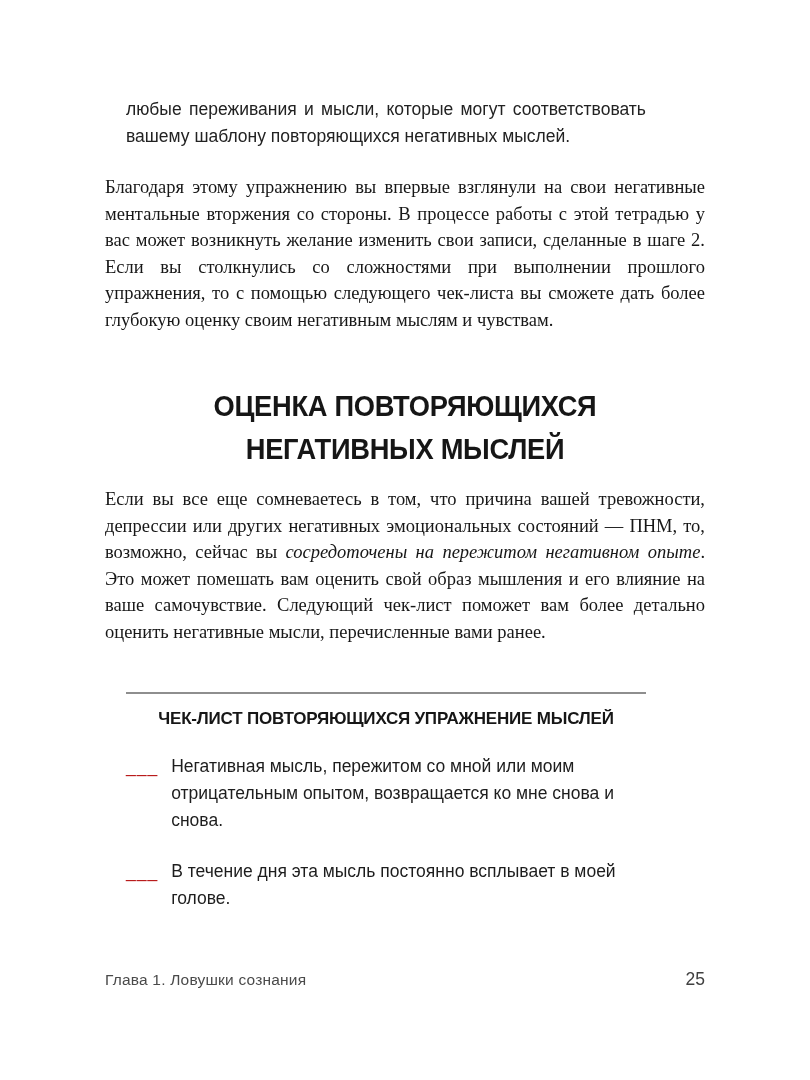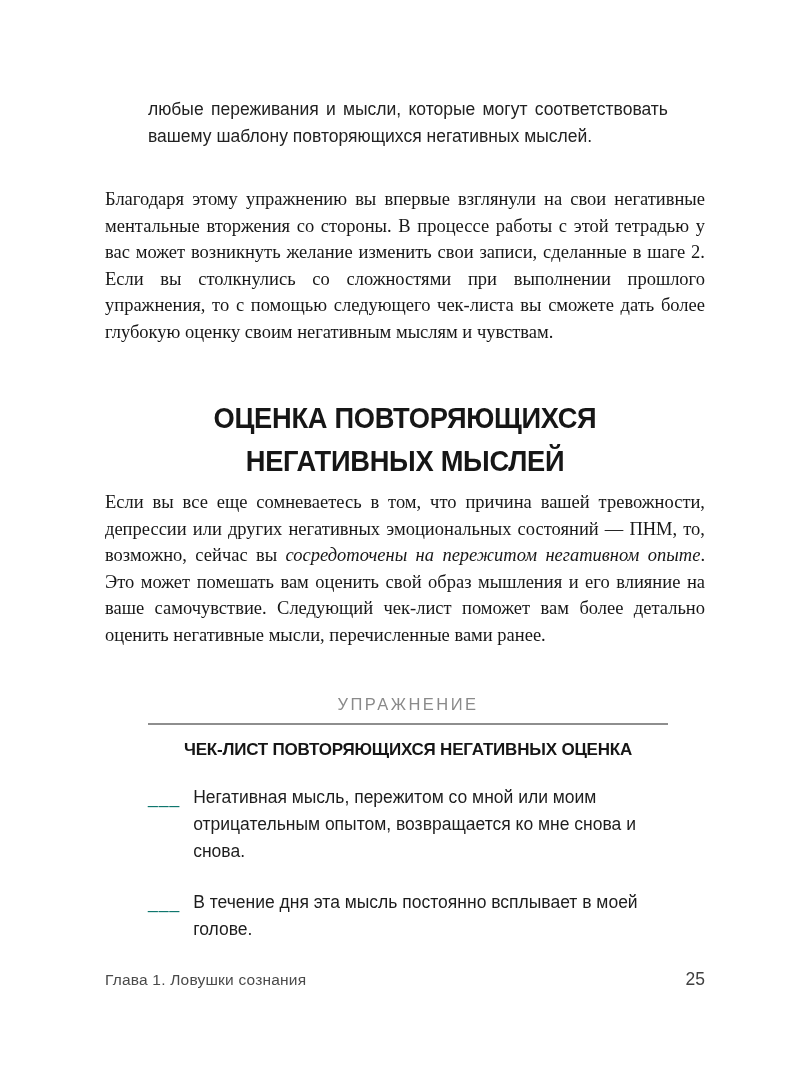--- a/index.html
+++ b/index.html
@@ -13,41 +13,41 @@
     color: #1c1c1c;
     overflow: hidden;
   }
   .content {
     position: absolute;
     left: 105px;
     top: 0;
     width: 600px;
   }
   .inset {
-    margin-left: 43px;
+    margin-left: 21px;
     width: 520px;
   }
   .sans { font-family: "Liberation Sans", sans-serif; }
   .serif { font-family: "Liberation Serif", serif; }
 
   .tail {
     margin-top: 96px;
     font-size: 17.5px;
     line-height: 27px;
     text-align: justify;
     color: #222;
   }
   .body-par {
     font-size: 18.5px;
     line-height: 26.5px;
     text-align: justify;
     color: #171717;
   }
-  .body1 { margin-top: 36px; }
-  .body2 { margin-top: 6px; }
+  .body1 { margin-top: 24px; }
+  .body2 { margin-top: 15px; }
   .body-par em { font-style: italic; }
 
   .section-heading {
     margin-top: 52px;
     text-align: center;
     font-family: "Liberation Sans", sans-serif;
     font-weight: bold;
     font-size: 29px;
     line-height: 43px;
     letter-spacing: -0.3px;
@@ -93,21 +93,21 @@
     margin-top: 24px;
     font-family: "Liberation Sans", sans-serif;
     font-size: 17.5px;
     line-height: 27px;
     color: #1d1d1d;
   }
   .blank {
     flex: 0 0 30px;
     margin-right: 13px;
     letter-spacing: 1px;
-    color: #0f766e;
+    color: #b91c1c;
     white-space: nowrap;
     text-align: center;
   }
   .item-text { flex: 1; }
 
   .footer {
     position: absolute;
     left: 105px;
     width: 600px;
     top: 969px;
@@ -131,25 +131,24 @@
     <p class="serif body-par body1">Благодаря этому упражнению вы впервые взглянули на свои негативные ментальные вторжения со стороны. В процессе работы с этой тетрадью у вас может возникнуть желание изменить свои записи, сделанные в шаге 2. Если вы столкнулись со сложностями при выполнении прошлого упражнения, то с помощью следующего чек-листа вы сможете дать более глубокую оценку своим негативным мыслям и чувствам.</p>
 
     <h1 class="section-heading">
       <span class="hline">ОЦЕНКА ПОВТОРЯЮЩИХСЯ</span>
       <span class="hline">НЕГАТИВНЫХ МЫСЛЕЙ</span>
     </h1>
 
     <p class="serif body-par body2"><span>Если вы все еще сомневаетесь в том, что причина вашей тревожности, депрессии или других негативных эмоциональных состояний — ПНМ, то, возможно, сейчас вы </span><em>сосредоточены на пережитом негативном опыте</em><span>. Это может помешать вам оценить свой образ мышления и его влияние на ваше самочувствие. Следующий чек-лист поможет вам более детально оценить негативные мысли, перечисленные вами ранее.</span></p>
 
     <section class="exercise inset">
-      <div class="kicker">УПРАЖНЕНИЕ</div>
 
       <hr class="kicker-rule">
 
-      <h2 class="ex-title">ЧЕК-ЛИСТ ПОВТОРЯЮЩИХСЯ НЕГАТИВНЫХ ОЦЕНКА</h2>
+      <h2 class="ex-title">ЧЕК-ЛИСТ ПОВТОРЯЮЩИХСЯ УПРАЖНЕНИЕ МЫСЛЕЙ</h2>
 
 
       <div class="check-item">
         <span class="blank">___</span>
         <span class="item-text">Негативная мысль, пережитом со мной или моим отрицательным опытом, возвращается ко мне снова и снова.</span>
       </div>
 
       <div class="check-item">
         <span class="blank">___</span>
         <span class="item-text">В течение дня эта мысль постоянно всплывает в моей голове.</span>

